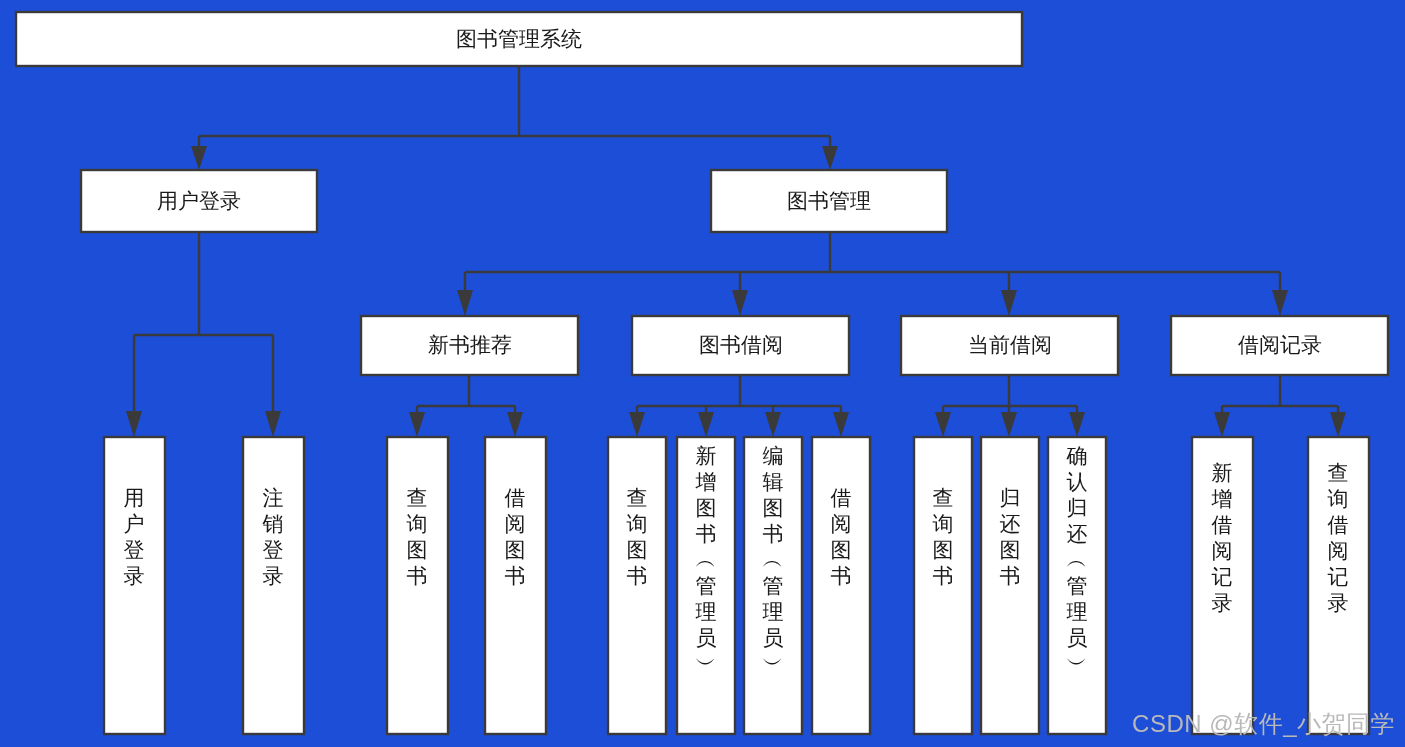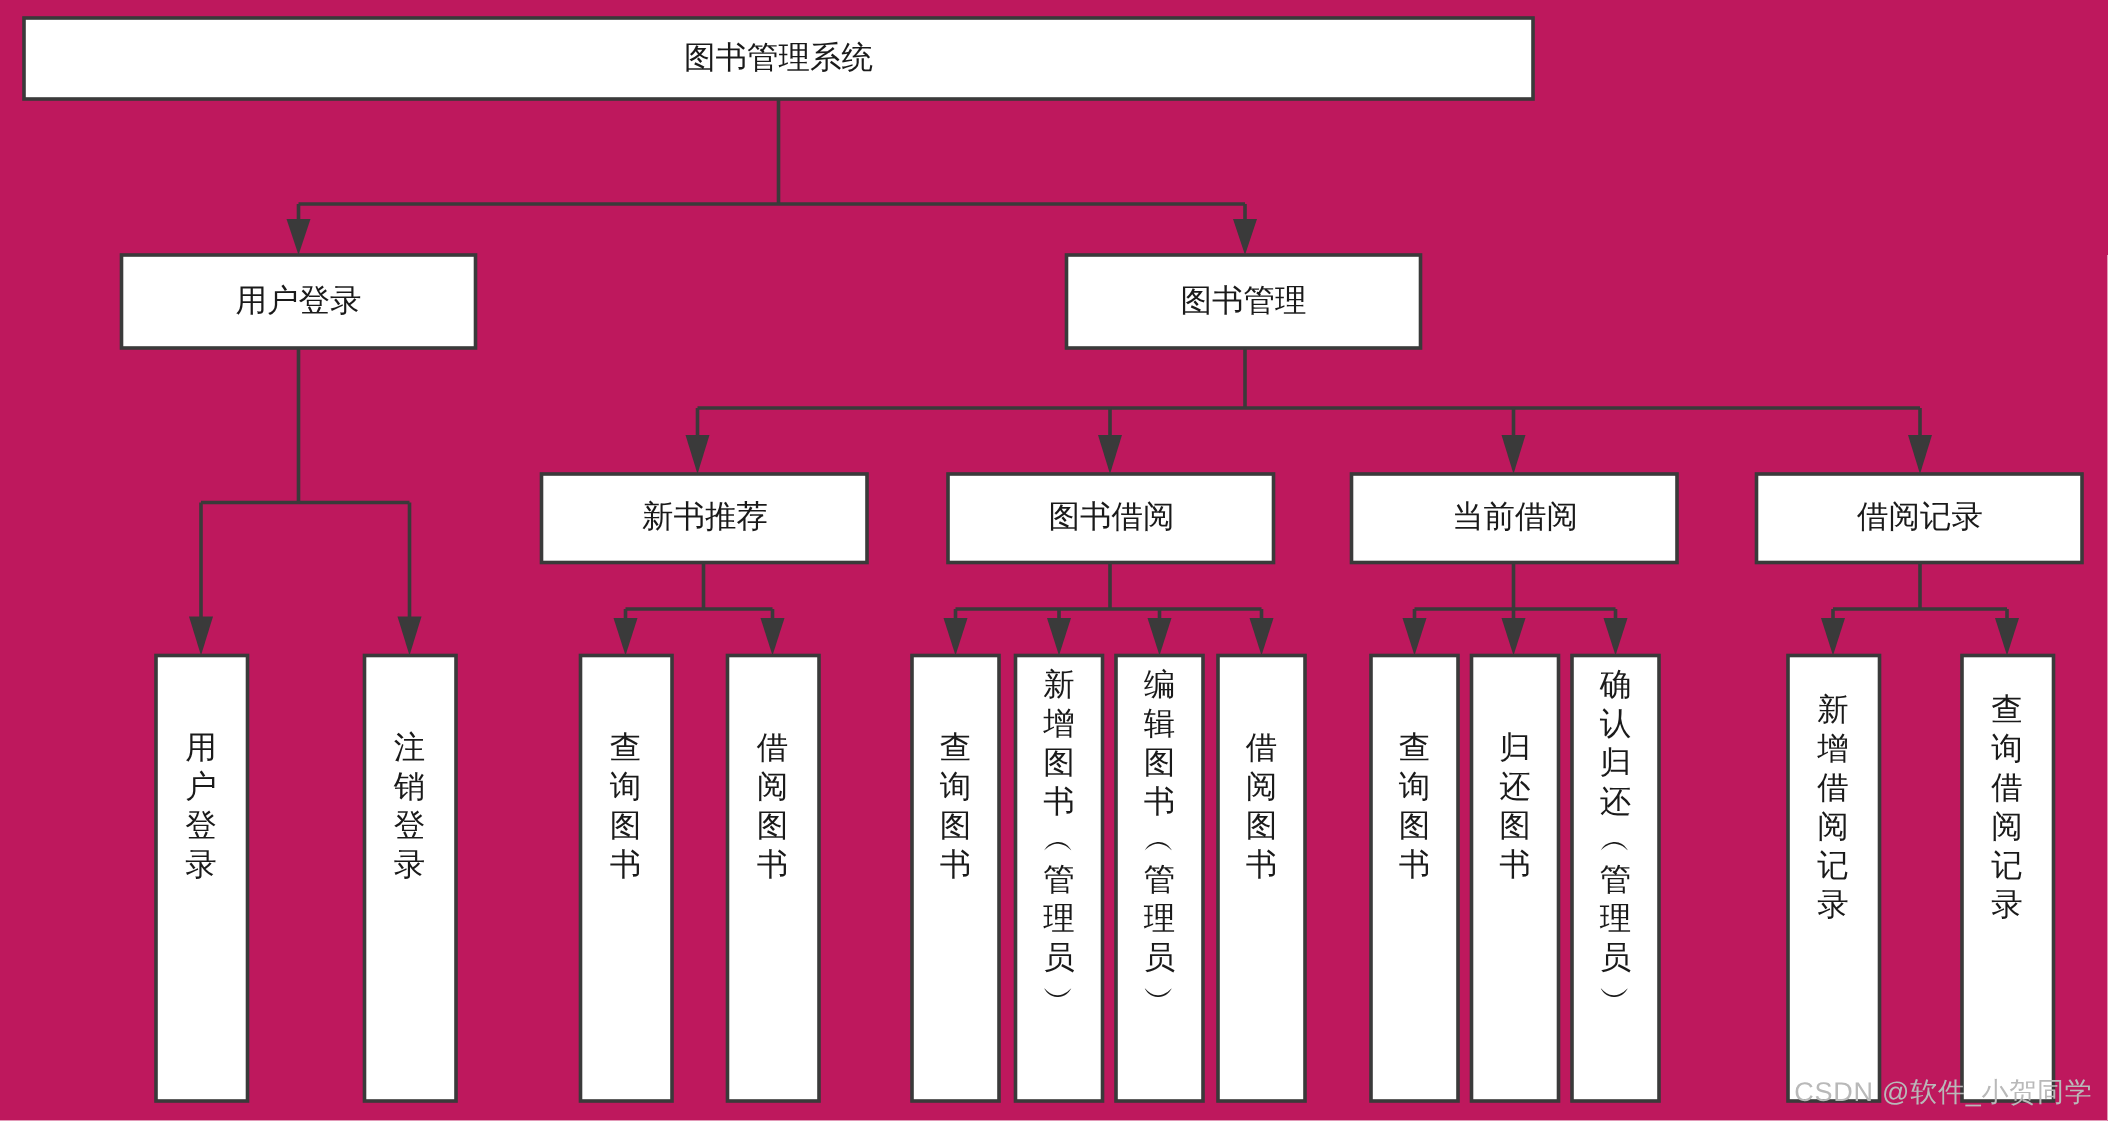--- a/index.html
+++ b/index.html
@@ -8,21 +8,21 @@
     padding: 0;
     background: #ffffff;
   }
   body {
     font-family: "Liberation Sans", "DejaVu Sans", sans-serif;
   }
   #diagram-root {
     position: relative;
     width: 1405px;
     height: 747px;
-    background: #be185d;
+    background: #1d4ed8;
     overflow: hidden;
   }
   svg#flow-svg {
     position: absolute;
     left: 0;
     top: 0;
     width: 1405px;
     height: 747px;
     display: block;
   }
@@ -52,21 +52,21 @@
     font-family: "Liberation Sans", "DejaVu Sans", sans-serif;
     font-size: 21px;
     fill: #1a1a1a;
     text-anchor: middle;
   }
   .watermark {
     position: absolute;
     right: 10px;
     bottom: 7px;
     font-family: "Liberation Sans", "DejaVu Sans", sans-serif;
-    font-size: 18px;
+    font-size: 24px;
     color: #b9b9b9;
     letter-spacing: 0.5px;
     white-space: nowrap;
     user-select: none;
   }
 </style>
 </head>
 <body>
 
 <div id="diagram-root">

